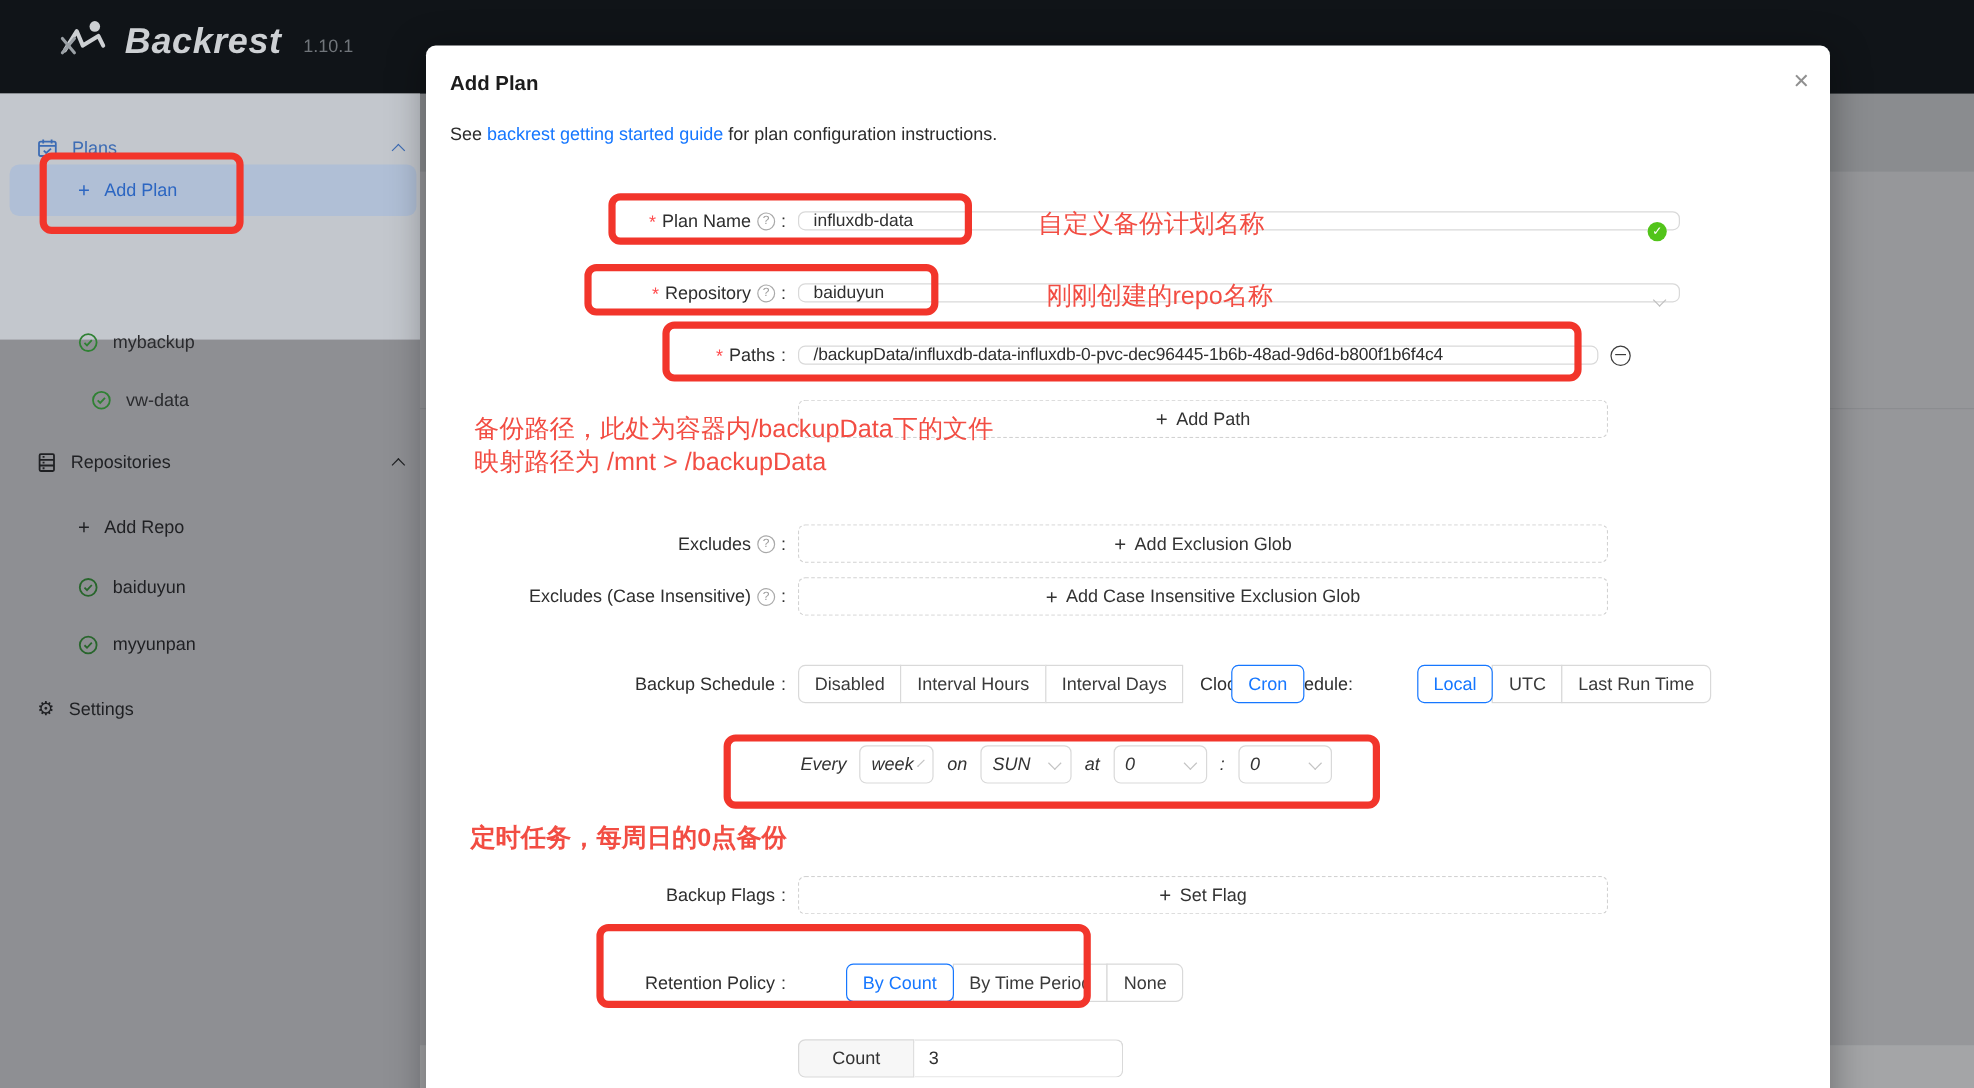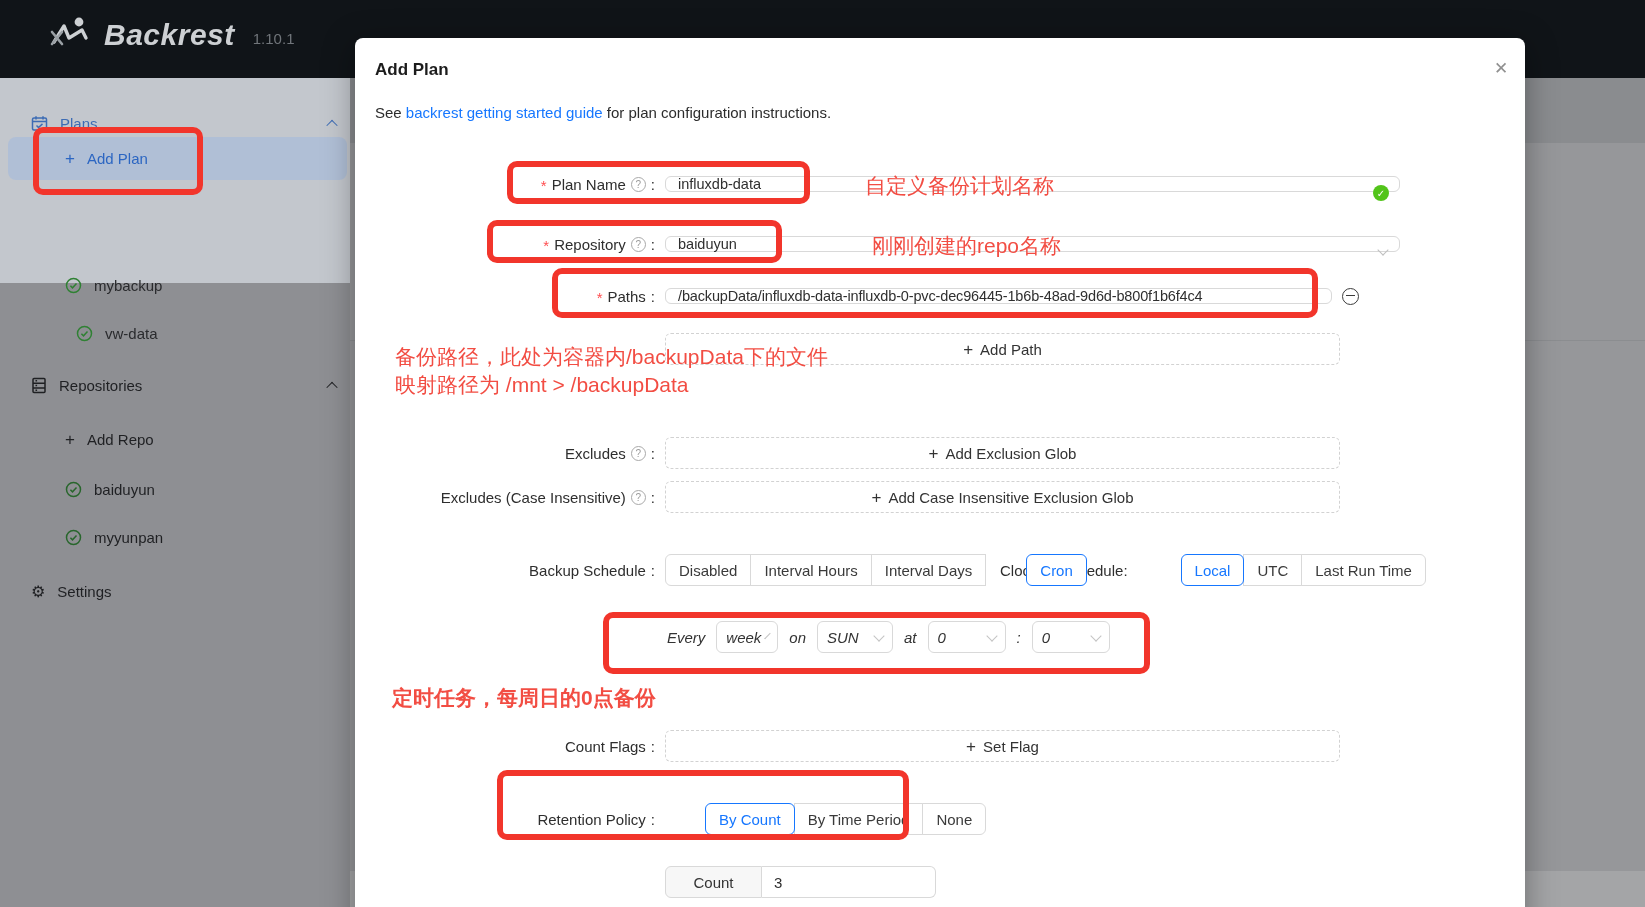--- a/index.html
+++ b/index.html
@@ -333,21 +333,21 @@
           <div class="mini-sel" style="width:78px;">
             <span>0</span>
             <span class="caret caret-down"></span>
           </div>
         </div>
       </div>
     </div>
 
     <div class="frow" style="top:692px;">
       <div class="flabel">
-        <span>Count Flags</span>
+        <span>Backup Flags</span>
           <span>:</span>
       </div>
       <div class="fctrl">
         <div class="dash-btn">
           <span class="plus-glyph">+</span>
           <span>Set Flag</span>
         </div>
       </div>
     </div>
 

